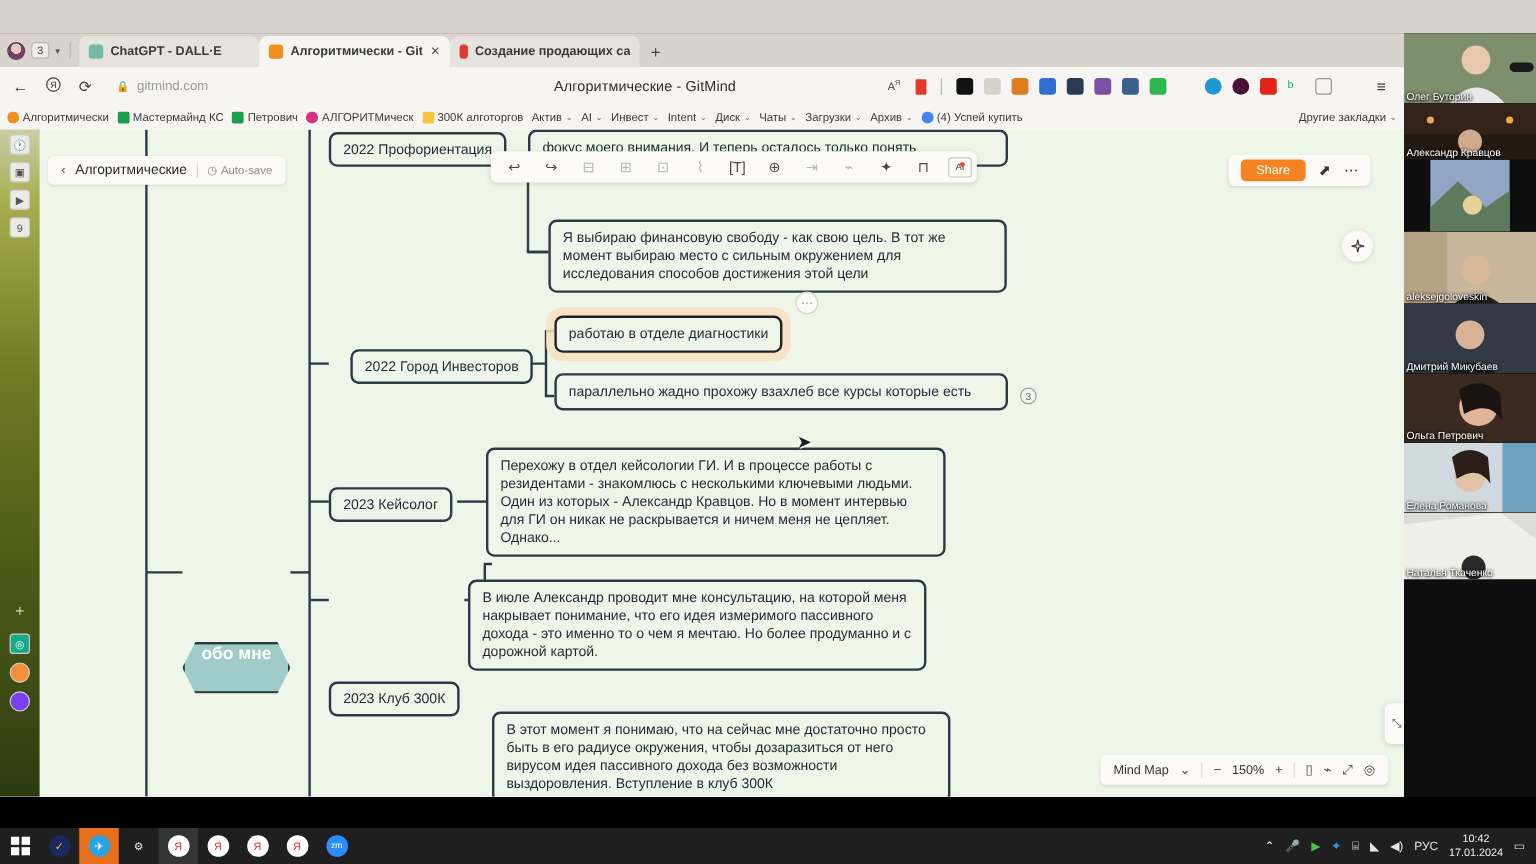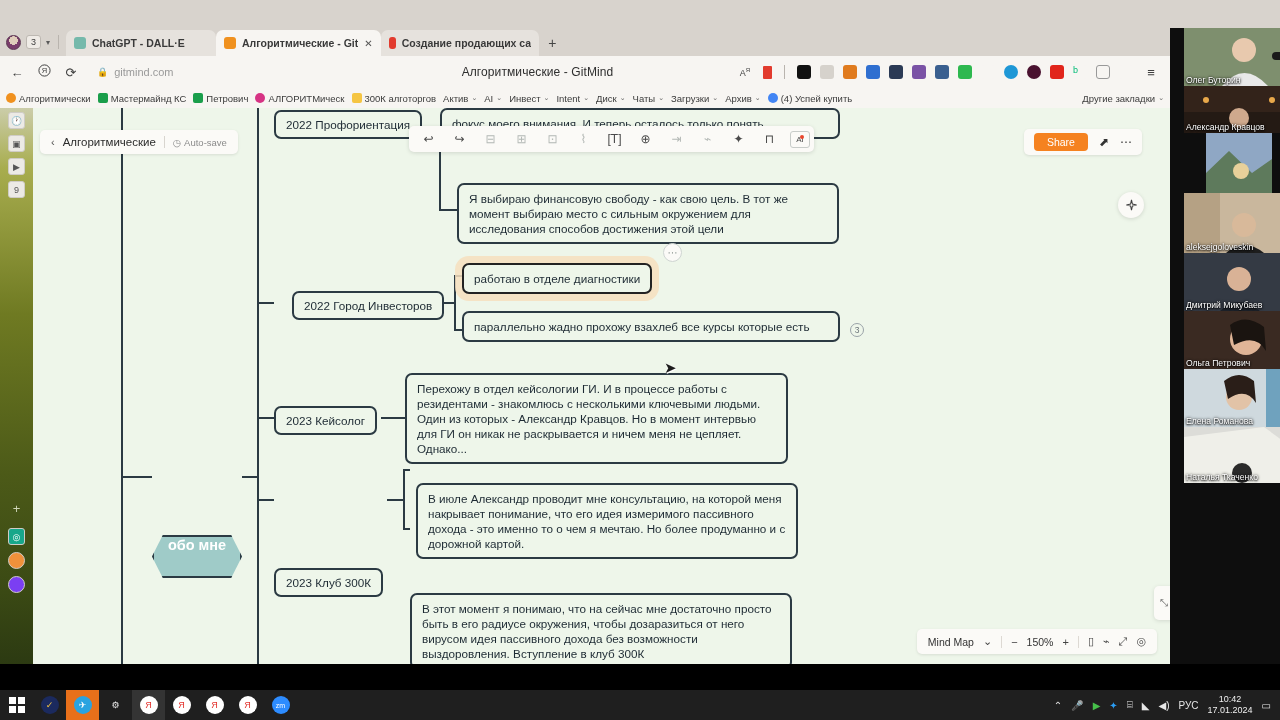--- a/index.html
+++ b/index.html
@@ -168,21 +168,21 @@
   .badge-dots {
     position: absolute; width: 19px; height: 19px; border-radius: 50%;
     border: 1px solid #cfd5d2; background: #fbfaf7; color: #8b9490;
     font-size: 10px; display: flex; align-items: center; justify-content: center; z-index: 21;
   }
   svg.links { position: absolute; left: 0; top: 0; width: 1170px; height: 556px; pointer-events: none; }
   .cursor-ico { position: absolute; left: 664px; top: 251px; font-size: 15px; color: #1c1c1c; z-index: 30;
     text-shadow: 0 0 2px #fff, 1px 1px 0 #fff; }
 
   
-  .videobar { position: absolute; left: 1170px; top: 28px; width: 110px; height: 636px; background: #0e0e0e; padding-left: 14px; }
+  .videobar { position: absolute; left: 1170px; top: 28px; width: 110px; height: 636px; background: #0e0e0e; }
   .vtile { position: relative; width: 110px; overflow: hidden; }
   .vname {
     position: absolute; left: 2px; bottom: 1px; color: #fff; font-size: 8.6px;
     text-shadow: 0 1px 2px #000, 0 0 3px #000; white-space: nowrap;
   }
 
   
   .taskbar { position: absolute; left: 0; bottom: 0; width: 1280px; height: 30px; background: #1f1f1f;
              display: flex; align-items: center; }
   .tb-item { width: 33px; height: 30px; display: flex; align-items: center; justify-content: center; position: relative; }
@@ -212,21 +212,21 @@
         <span class="chev-s">▾</span>
         <div class="sep-v"></div>
       </div>
 
       <div class="tab">
         <span class="fav fav-chatgpt"></span>
         <span class="ttl">ChatGPT - DALL·E</span>
       </div>
       <div class="tab active">
         <span class="fav fav-gitmind"></span>
-        <span class="ttl">Алгоритмические - Git</span>
+        <span class="ttl">Алгоритмически - Git</span>
         <span class="x">✕</span>
       </div>
       <div class="tab">
         <span class="fav fav-red"></span>
         <span class="ttl">Создание продающих са</span>
       </div>
       <div class="newtab">+</div>
     </div>
 
     <div class="toolbar">
@@ -424,21 +424,21 @@
       <div class="badge-dots" style="left:663px; top:135px;">⋯</div>
       <div class="cursor-ico">➤</div>
 
       <div class="node" style="left:462px; top:203px; width:378px;">параллельно жадно прохожу взахлеб все курсы которые есть</div>
       <div class="badge-circ" style="left:850px; top:215px;">3</div>
 
       <div class="node label" style="left:274px; top:298px;">2023 Кейсолог</div>
       <div class="node" style="left:405px; top:265px; width:383px;">Перехожу в отдел кейсологии ГИ.  И в процессе работы с резидентами - знакомлюсь с несколькими ключевыми людьми. Один из которых - Александр Кравцов. Но в момент интервью для ГИ он никак не раскрывается и ничем меня не цепляет. Однако...</div>
 
       <div class="node label" style="left:274px; top:460px;">2023 Клуб 300К</div>
-      <div class="node" style="left:416px; top:375px; width:382px;">В июле Александр проводит мне консультацию, на которой меня накрывает понимание, что его идея измеримого пассивного дохода - это именно то о чем я мечтаю. Но более продуманно и с дорожной картой.</div>
+      <div class="node" style="left:390px; top:375px; width:382px;">В июле Александр проводит мне консультацию, на которой меня накрывает понимание, что его идея измеримого пассивного дохода - это именно то о чем я мечтаю. Но более продуманно и с дорожной картой.</div>
       <div class="node" style="left:410px; top:485px; width:382px;">В этот момент я понимаю, что на сейчас мне достаточно просто быть в его радиусе окружения, чтобы дозаразиться от него вирусом идея пассивного дохода без возможности выздоровления. Вступление в клуб 300К</div>
 
       <div class="root-node">
         <span>обо мне</span>
       </div>
 
       <div class="zoombar">
         <span>Mind Map</span>
         <span class="zi">⌄</span>
         <span class="zdiv"></span>

